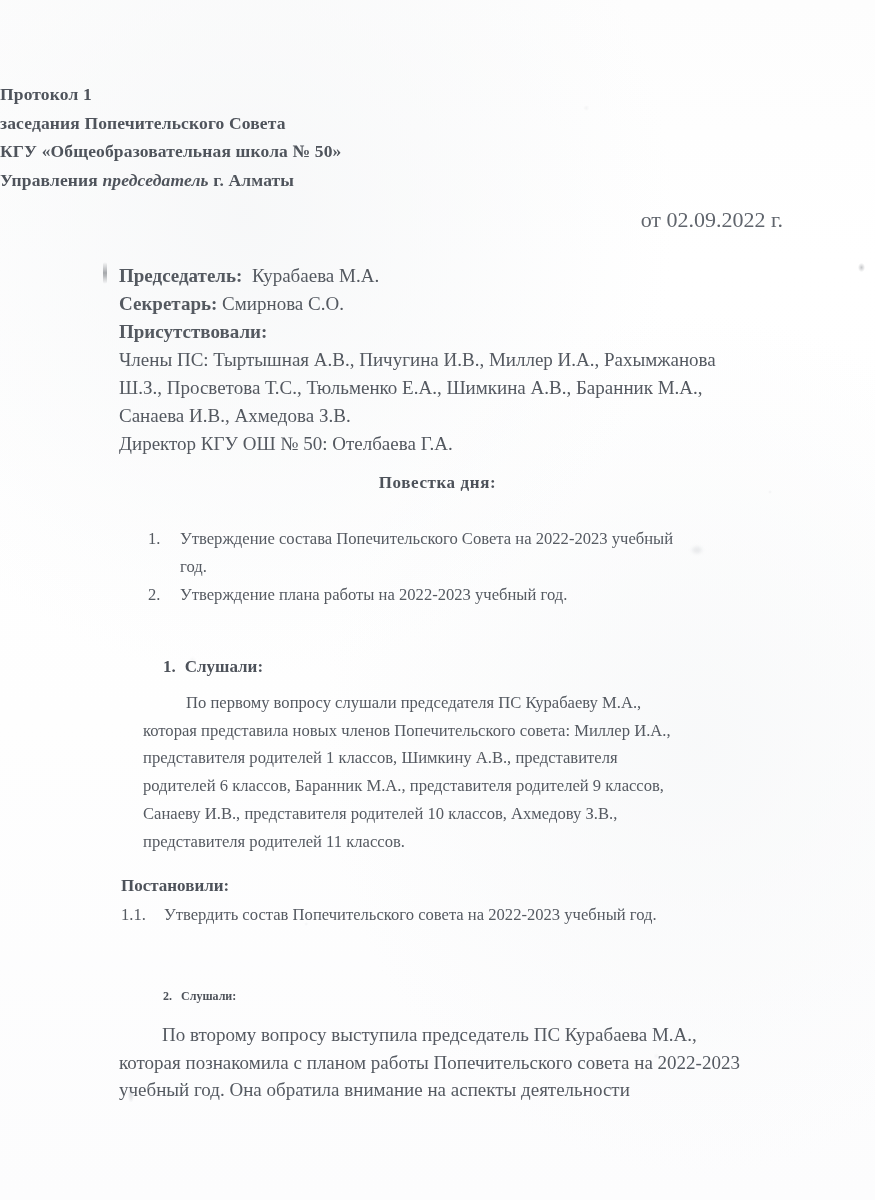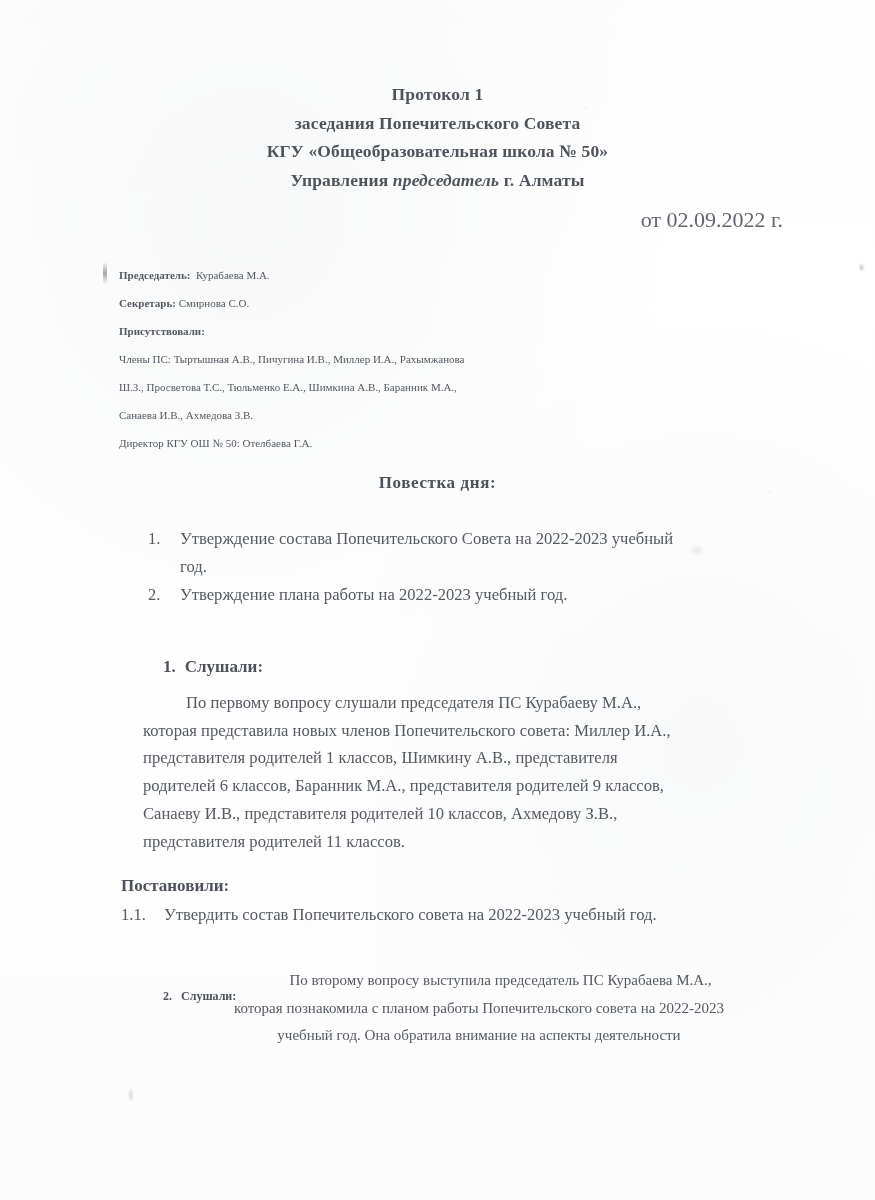--- a/index.html
+++ b/index.html
@@ -79,21 +79,20 @@
     padding: 0;
     filter: blur(0.34px) contrast(0.93) brightness(1.03);
     -webkit-font-smoothing: antialiased;
   }
 
   .abs { position: absolute; }
 
   
   #title-block {
     left: 0; right: 0; top: 80px;
-    text-align: center;
     font-weight: bold;
     font-size: 17.5px;
     line-height: 28.5px;
     color: #494e56;
     letter-spacing: 0.15px;
   }
   #title-block .title-line { display: block; white-space: nowrap; }
   #title-block .line-1 { font-size: 17.5px; }
   #title-block .line-4 .ital { font-style: italic; }
 
@@ -103,21 +102,21 @@
     text-align: right;
     font-size: 22px;
     color: #5b6068;
     font-weight: normal;
   }
 
   
   #attendees {
     left: 119px; top: 262px;
     width: 690px;
-    font-size: 11px;
+    font-size: 19px;
     line-height: 27.8px;
     color: #4e535b;
   }
   #attendees .role-line { white-space: nowrap; }
   #attendees .role-label { font-weight: bold; }
   #attendees .members-lines { margin-top: 1px; }
   #attendees .members-lines .ln { white-space: nowrap; }
 
   
   #agenda-heading {
@@ -193,26 +192,25 @@
   #section-2-heading {
     left: 163px; top: 989px;
     font-weight: bold;
     font-size: 12px;
     color: #474c54;
     white-space: nowrap;
   }
   #section-2-heading .num { margin-right: 9px; }
 
   #section-2-body {
-    left: 119px; top: 967px;
+    left: 119px; top: 1021px;
     width: 720px;
-    font-size: 15px;
+    font-size: 19px;
     line-height: 27.7px;
     color: #4f545c;
-    text-align: center;
   }
   #section-2-body .ln { white-space: nowrap; display: block; }
   #section-2-body .ln.first { padding-left: 43px; }
 </style>
 </head>
 <body>
 
 <div id="page-sheet">
 
   <div id="doc-body">

